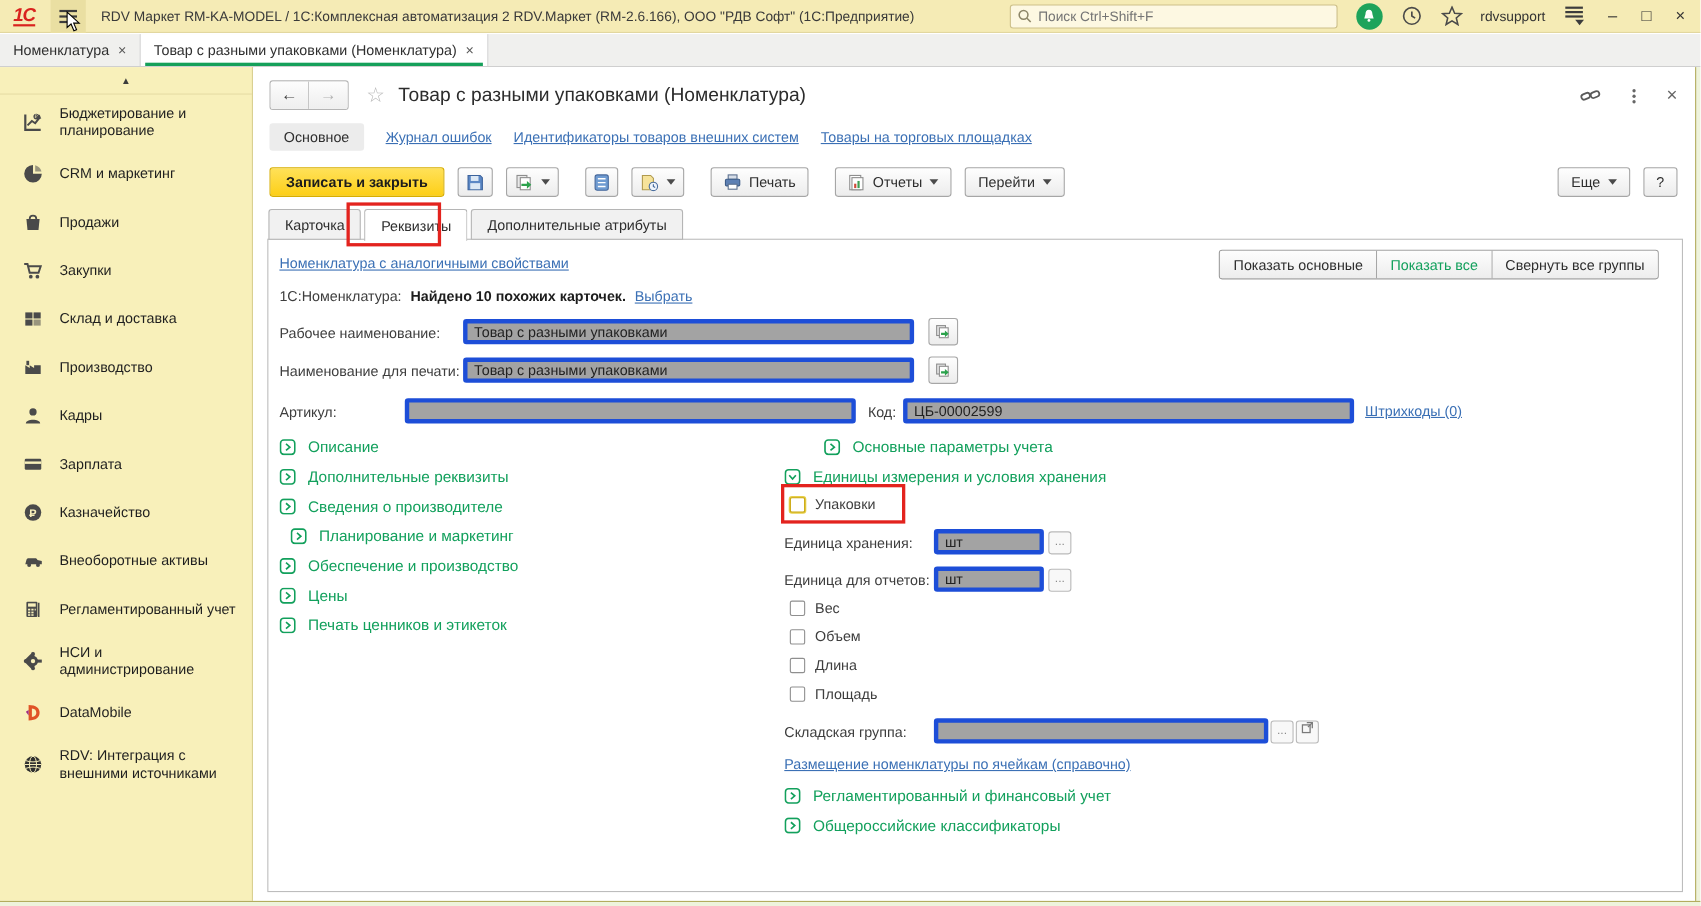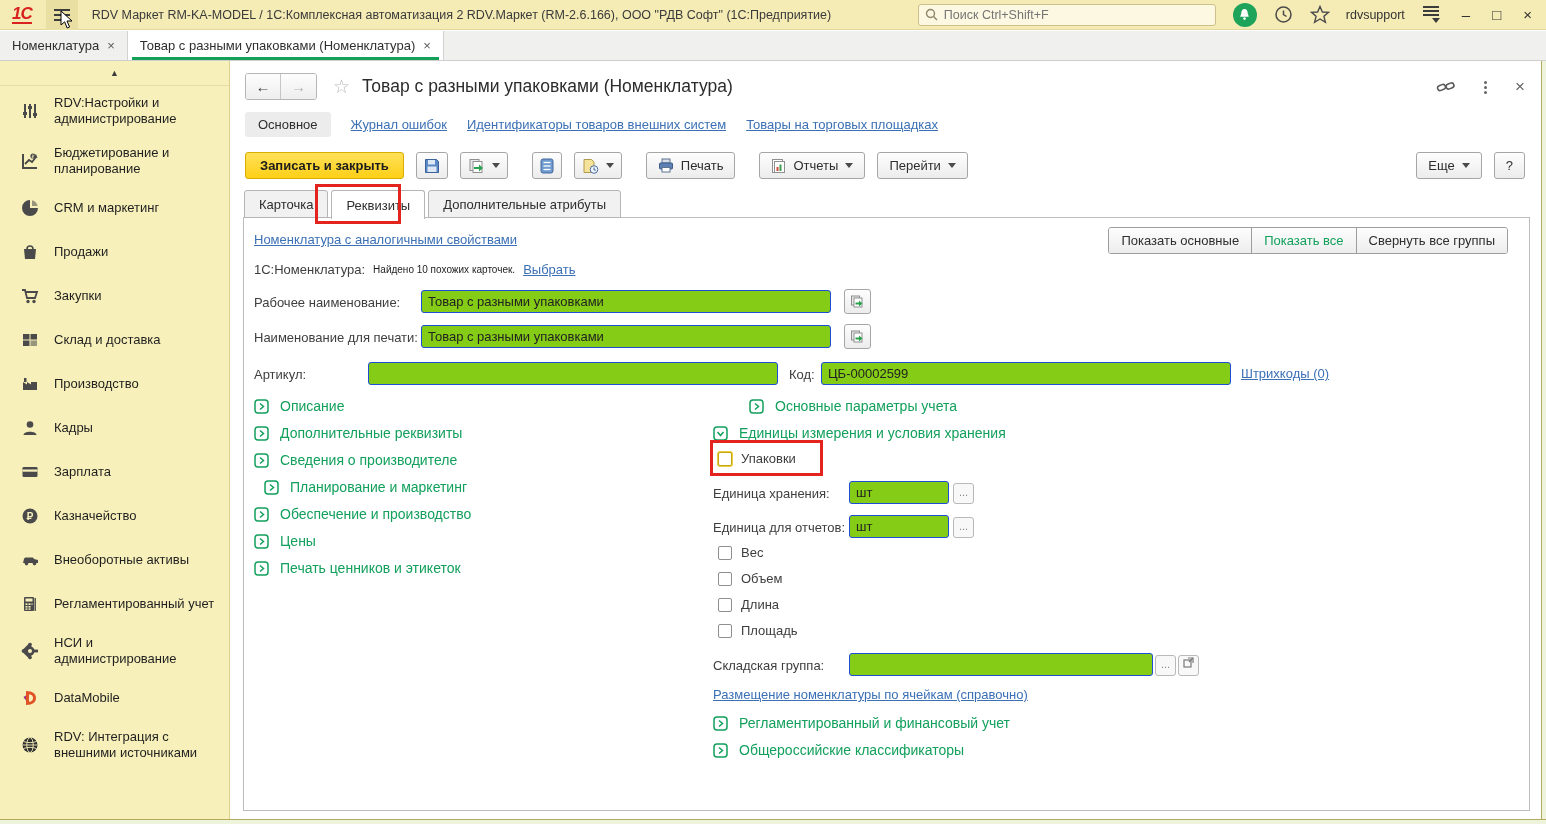--- a/index.html
+++ b/index.html
@@ -91,27 +91,27 @@
   .panel { position:absolute; left:12px; right:11px; top:156px; bottom:8px; border:1px solid #bdbdbd; background:#fff; }
 
   .seg { position:absolute; right:21px; top:9px; display:flex; border:1px solid #9d9d9d; border-radius:3px; overflow:hidden; }
   .seg > div { padding:5px 12px; font-size:13px; color:#2e2e2e; background:linear-gradient(#fdfdfd,#ededed);
     border-right:1px solid #9d9d9d; cursor:pointer; white-space:nowrap; }
   .seg > div:last-child { border-right:none; }
   .seg > div.active { color:#12a05c; }
 
   .abs { position:absolute; }
   .flabel { font-size:13px; color:#3e3e3e; white-space:nowrap; }
-  .tinput { border:1px solid #1d4ed8; border-radius:3px; height:23px; font-size:13px; padding:0 6px;
-    font-family:inherit; color:#222; background:#84cc16; }
+  .tinput { border:4px solid #1d4ed8; border-radius:3px; height:23px; font-size:13px; padding:0 6px;
+    font-family:inherit; color:#222; background:#a3a3a3; }
   .sq-btn { width:27px; height:25px; border:1px solid #a6a6a6; border-radius:3px;
     background:linear-gradient(#fefefe,#ececec); display:flex; align-items:center; justify-content:center; cursor:pointer; }
   .dots-btn { width:21px; height:21px; border:1px solid #b9b9b9; border-radius:3px; background:#f8f8f8;
     color:#8a8a8a; font-size:11px; line-height:17px; text-align:center; cursor:pointer; }
-  .bold { font-weight:normal; color:#1d1d1d; font-size:10px; }
+  .bold { font-weight:bold; color:#1d1d1d; font-size:13px; }
 
   .gsec { display:flex; align-items:center; gap:11px; color:#12a05c; font-size:14px; cursor:pointer; white-space:nowrap; }
   .cb { width:14px; height:14px; border:1px solid #8f8f8f; border-radius:2px; background:#fff; display:inline-block; cursor:pointer; }
   .cb.focus { border-color:#c9a60c; box-shadow:0 0 0 1px #e7cf4a; }
   .cb-row { display:flex; align-items:center; gap:9px; }
   .cb-label { font-size:13px; color:#3e3e3e; }
 
   .annot { position:absolute; border:3px solid #e3231e; z-index:30; pointer-events:none; }
 </style>
 </head>
@@ -172,37 +172,20 @@
   </div>
   <div class="wtab active">
     <span>Товар с разными упаковками (Номенклатура)</span>
     <span class="x">×</span>
   </div>
 </div>
 
 <div class="sidebar">
   <div class="side-collapse">▲</div>
 
-  <div class="side-item h2">
-    <span class="side-ico">
-      <svg width="18" height="18" viewBox="0 0 18 18">
-          <g stroke="#4a4a4a" stroke-width="2">
-            <line x1="4" y1="2" x2="4" y2="16"></line>
-            <line x1="9" y1="2" x2="9" y2="16"></line>
-            <line x1="14" y1="2" x2="14" y2="16"></line>
-          </g>
-          <g fill="#4a4a4a">
-            <rect x="2" y="10" width="4" height="3"></rect>
-            <rect x="7" y="4" width="4" height="3"></rect>
-            <rect x="12" y="11" width="4" height="3"></rect>
-          </g>
-        </svg>
-    </span>
-    <span class="side-label">RDV:Настройки и администрирование</span>
-  </div>
   <div class="side-item h2">
     <span class="side-ico">
       <svg width="18" height="18" viewBox="0 0 18 18">
           <path d="M2 2 L2 16 L16 16" stroke="#4a4a4a" stroke-width="2" fill="none"></path>
           <path d="M4 12 L8 8 L11 10 L15 5" stroke="#4a4a4a" stroke-width="1.8" fill="none"></path>
           <path d="M15 2 L16.5 6 L12.5 5.2 Z" fill="#4a4a4a"></path>
           <circle cx="12" cy="4" r="2.6" fill="#4a4a4a"></circle>
           <text x="12" y="5.7" font-size="4.5" fill="#f8f0ba" text-anchor="middle" font-family="Liberation Sans, sans-serif">₽</text>
         </svg>
     </span>

